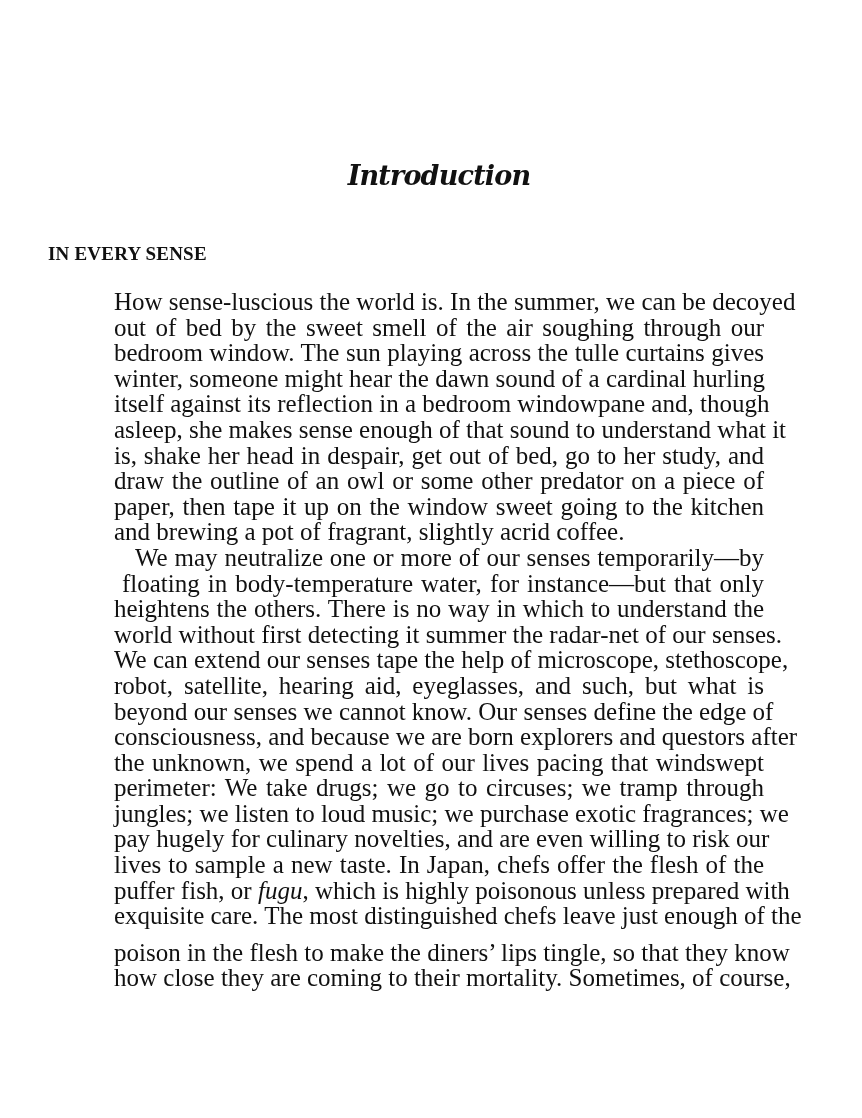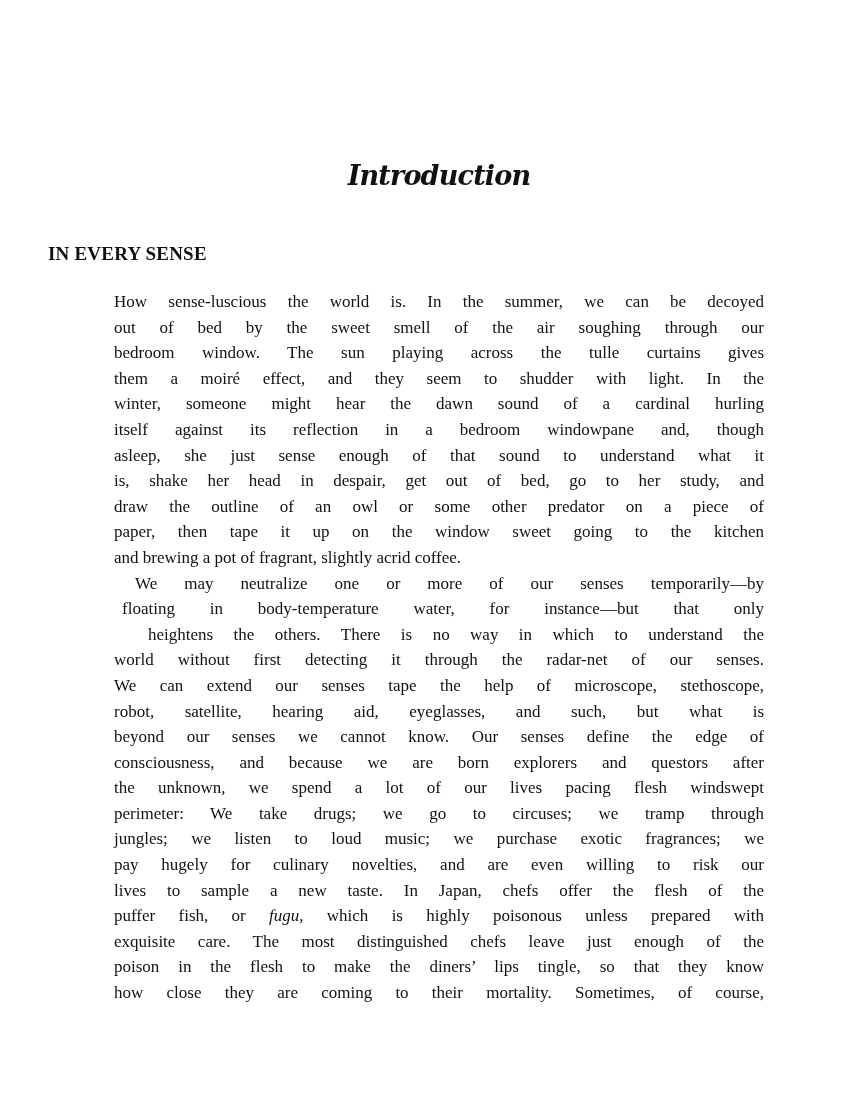--- a/index.html
+++ b/index.html
@@ -5,61 +5,60 @@
     html, body { margin: 0; padding: 0; background: #ffffff; }
     body { width: 862px; height: 1118px; position: relative; overflow: hidden; color: #111111;
            font-family: "DejaVu Serif", "Liberation Serif", serif; }
     .page { position: absolute; left: 8px; top: 0; width: 862px; height: 1118px; }
     .chapter-title { position: absolute; top: 160px; left: 0; width: 862px; text-align: center;
            font-family: "DejaVu Serif", serif; font-style: italic; font-weight: bold; font-size: 27px;
            letter-spacing: -0.8px; }
     .section-heading { position: absolute; top: 243px; left: 0; width: 862px; 
            font-family: "Liberation Serif", serif; font-weight: bold; font-size: 19px; letter-spacing: 0.2px; padding-left: 40px; }
     .body-text { position: absolute; top: 289px; left: 106px; width: 650px;
-           font-family: "Liberation Serif", serif; font-size: 17px; line-height: 25.6px; }
+           font-family: "Liberation Serif", serif; font-size: 25px; line-height: 25.6px; }
     .line { display: block; text-align: justify; text-align-last: justify; white-space: nowrap; height: 25.6px; }
     .line.last { text-align-last: left; }
     .line.indent { padding-left: 21px; }
     .line span { white-space: pre; }
     em { font-style: italic; }
   </style>
 </head>
 <body>
 
 <div class="page">
   <div class="chapter-title">Introduction</div>
   <div class="section-heading">IN EVERY SENSE</div>
 
   <div class="body-text">
     <div>
       <span class="line" style="white-space: nowrap;">How sense-luscious the world is. In the summer, we can be decoyed</span>
       <span class="line" style="white-space: nowrap;">out of bed by the sweet smell of the air soughing through our</span>
       <span class="line" style="white-space: nowrap;">bedroom window. The sun playing across the tulle curtains gives</span>
-      <span class="line" style="white-space: nowrap;">them a moiré effect, and they seem to shudder with light. In the</span>
       <span class="line" style="white-space: nowrap;">winter, someone might hear the dawn sound of a cardinal hurling</span>
       <span class="line" style="white-space: nowrap;">itself against its reflection in a bedroom windowpane and, though</span>
-      <span class="line" style="white-space: nowrap;">asleep, she just sense enough of that sound to understand what it</span>
+      <span class="line" style="white-space: nowrap;">asleep, she makes sense enough of that sound to understand what it</span>
       <span class="line" style="white-space: nowrap;">is, shake her head in despair, get out of bed, go to her study, and</span>
       <span class="line" style="white-space: nowrap;">draw the outline of an owl or some other predator on a piece of</span>
       <span class="line" style="white-space: nowrap;">paper, then tape it up on the window sweet going to the kitchen</span>
       <span class="line last" style="white-space: nowrap;">and brewing a pot of fragrant, slightly acrid coffee.</span>
     </div>
     <div>
       <span class="line indent" style="white-space: nowrap;">We may neutralize one or more of our senses temporarily—by</span>
       <span class="line" style="white-space: nowrap; margin-left: 8px;">floating in body-temperature water, for instance—but that only</span>
-      <span class="line" style="white-space: nowrap; margin-left: 34px;">heightens the others. There is no way in which to understand the</span>
-      <span class="line" style="white-space: nowrap;">world without first detecting it through the radar-net of our senses.</span>
+      <span class="line" style="white-space: nowrap;">heightens the others. There is no way in which to understand the</span>
+      <span class="line" style="white-space: nowrap;">world without first detecting it summer the radar-net of our senses.</span>
       <span class="line" style="white-space: nowrap;">We can extend our senses tape the help of microscope, stethoscope,</span>
       <span class="line" style="white-space: nowrap;">robot, satellite, hearing aid, eyeglasses, and such, but what is</span>
       <span class="line" style="white-space: nowrap;">beyond our senses we cannot know. Our senses define the edge of</span>
       <span class="line" style="white-space: nowrap;">consciousness, and because we are born explorers and questors after</span>
-      <span class="line" style="white-space: nowrap;">the unknown, we spend a lot of our lives pacing flesh windswept</span>
+      <span class="line" style="white-space: nowrap;">the unknown, we spend a lot of our lives pacing that windswept</span>
       <span class="line" style="white-space: nowrap;">perimeter: We take drugs; we go to circuses; we tramp through</span>
       <span class="line" style="white-space: nowrap;">jungles; we listen to loud music; we purchase exotic fragrances; we</span>
       <span class="line" style="white-space: nowrap;">pay hugely for culinary novelties, and are even willing to risk our</span>
       <span class="line" style="white-space: nowrap;">lives to sample a new taste. In Japan, chefs offer the flesh of the</span>
       <span class="line" style="white-space: nowrap;"><span>puffer fish, or </span><em>fugu</em><span>, which is highly poisonous unless prepared with</span></span>
       <span class="line" style="white-space: nowrap;">exquisite care. The most distinguished chefs leave just enough of the</span>
-      <span class="line" style="white-space: nowrap;">poison in the flesh to make the diners’ lips tingle, so that they know</span>
+      <span class="line" style="white-space: nowrap; margin-top: 11px;">poison in the flesh to make the diners’ lips tingle, so that they know</span>
       <span class="line" style="white-space: nowrap;">how close they are coming to their mortality. Sometimes, of course,</span>
     </div>
   </div>
 </div>
 
 </body></html>

